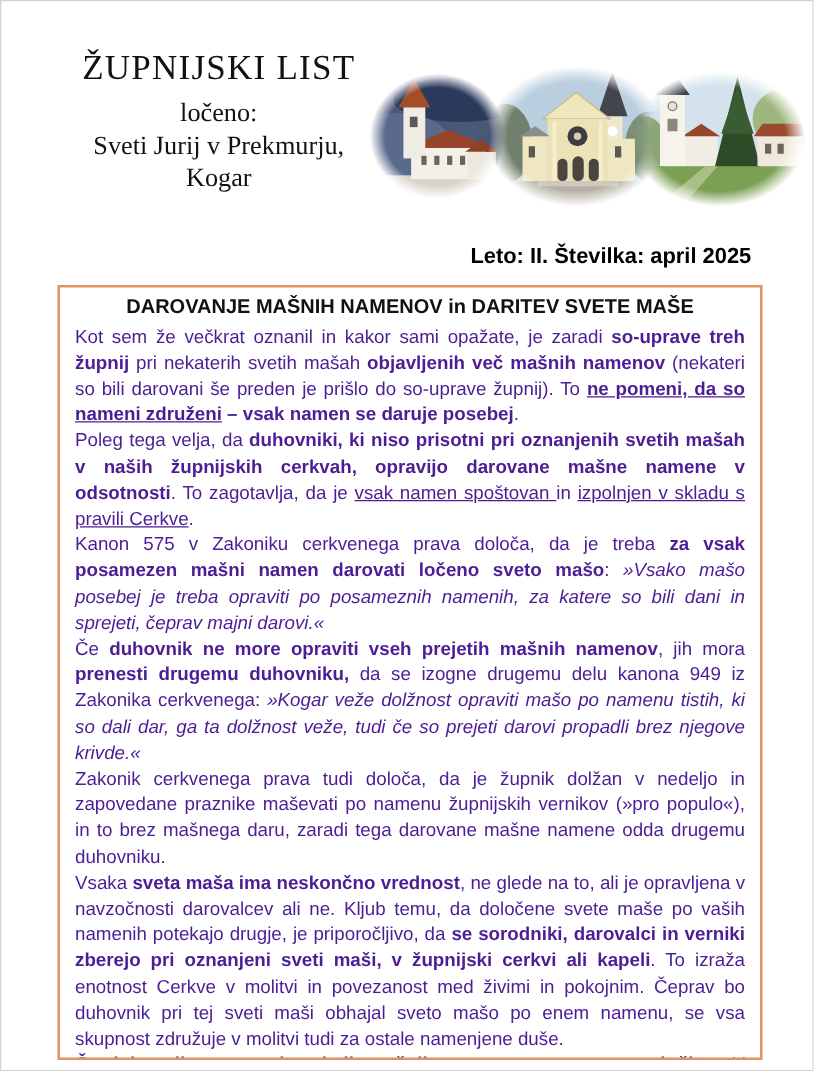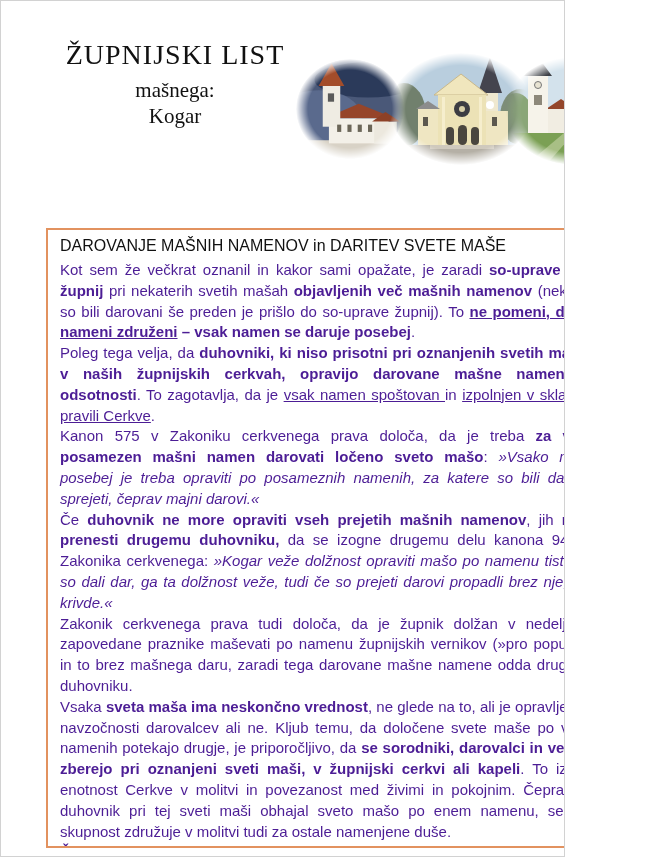--- a/index.html
+++ b/index.html
@@ -1,17 +1,17 @@
 <!DOCTYPE html>
 <html><head>
 <meta charset="utf-8">
 <style>
   html,body{margin:0;padding:0;background:#fff;}
   .page{
-    position:relative;width:565px;height:857px;background:#ffffff;
+    position:relative;width:651px;height:857px;background:#ffffff;
     border:1px solid #d2d2d2;box-sizing:border-box;overflow:hidden;
     font-family:"Liberation Sans","DejaVu Sans",sans-serif;color:#1b1b1b;
   }
   
   .masthead-text{
     position:absolute;left:28px;top:38px;width:292px;text-align:center;
     font-family:"Liberation Serif","DejaVu Serif",serif;color:#111;
   }
   .nl-title{font-size:28px;letter-spacing:1px;margin-bottom:6px;white-space:nowrap;}
   .nl-sub{font-size:21px;line-height:26px;}
@@ -28,37 +28,38 @@
   .issue-line{
     position:absolute;top:193px;right:49px;font-size:17.5px;font-weight:700;color:#000;
   }
   
   .content-box{
     position:absolute;left:45px;top:227px;width:564px;height:620px;
     border:2px solid #e2925f;box-sizing:border-box;background:#fff;
     padding:5px 12px 6px 12px;overflow:hidden;
   }
   .article-heading{
-    text-align:left;font-weight:400;font-size:16px;margin:2px 0 5px 0;color:#111;
+    text-align:center;font-weight:700;font-size:16px;margin:2px 0 5px 0;color:#111;
   }
   .article-body p{
     margin:0;text-align:justify;font-size:15px;line-height:20.8px;color:#4c1d95;
   }
   .article-body .b{font-weight:700;}
   .article-body .i{font-style:italic;}
   .article-body .u{text-decoration:underline;}
 </style>
 </head>
 <body>
 
 <div class="page">
 
   <div class="masthead-text">
     <div class="nl-title">ŽUPNIJSKI LIST</div>
-    <div class="nl-sub">mašnega:</div>
+    <div class="nl-sub">ločeno:</div>
+    <div class="nl-sub">Sveti Jurij v Prekmurju,</div>
     <div class="nl-sub">Kogar</div>
   </div>
 
   <div class="photos">
     <div class="photo photo1">
       <svg viewBox="0 0 105 96" preserveAspectRatio="none">
         <rect width="105" height="96" fill="#4a5878"></rect>
         <ellipse cx="70" cy="20" rx="52" ry="17" fill="#2b3a5a"></ellipse>
         <ellipse cx="22" cy="56" rx="42" ry="26" fill="#66769b" opacity="0.6"></ellipse>
         <rect x="0" y="78" width="105" height="18" fill="#d8d2c6"></rect>
@@ -117,20 +118,21 @@
         <rect x="100" y="52" width="36" height="24" fill="#efe9dc"></rect>
         <polygon points="97,52 138,52 138,42 104,42" fill="#9c4a2e"></polygon>
         <rect x="106" y="58" width="5" height="8" fill="#6b6658"></rect>
         <rect x="116" y="58" width="5" height="8" fill="#6b6658"></rect>
         <rect x="0" y="76" width="138" height="32" fill="#7ba054"></rect>
         <polygon points="20,108 58,76 68,76 40,108" fill="#a8bf85"></polygon>
       </svg>
     </div>
   </div>
 
+  <div class="issue-line">Leto: II. Številka: april 2025</div>
 
   <div class="content-box" style="border-color: rgb(226, 146, 95);">
     <div class="article-heading">DAROVANJE MAŠNIH NAMENOV in DARITEV SVETE MAŠE</div>
     <div class="article-body" id="article-body">
         <p><span class="">Kot sem že večkrat oznanil in kakor sami opažate, je zaradi </span><span class="b ">so-uprave treh župnij</span><span class=""> pri nekaterih svetih mašah </span><span class="b ">objavljenih več mašnih namenov</span><span class=""> (nekateri so bili darovani še preden je prišlo do so-uprave župnij). To </span><span class="b u">ne pomeni, da so nameni združeni</span><span class="b "> – vsak namen se daruje posebej</span><span class="">.</span></p>
         <p><span class="">Poleg tega velja, da </span><span class="b ">duhovniki, ki niso prisotni pri oznanjenih svetih mašah v naših župnijskih cerkvah, opravijo darovane mašne namene v odsotnosti</span><span class="">. To zagotavlja, da je </span><span class="u">vsak namen spoštovan </span><span class="">in </span><span class="u">izpolnjen v skladu s pravili Cerkve</span><span class="">.</span></p>
         <p><span class="">Kanon 575 v Zakoniku cerkvenega prava določa, da je treba </span><span class="b ">za vsak posamezen mašni namen darovati ločeno sveto mašo</span><span class="">: </span><span class="i ">»Vsako mašo posebej je treba opraviti po posameznih namenih, za katere so bili dani in sprejeti, čeprav majni darovi.«</span></p>
         <p><span class="">Če </span><span class="b ">duhovnik ne more opraviti vseh prejetih mašnih namenov</span><span class="">, jih mora </span><span class="b ">prenesti drugemu duhovniku,</span><span class=""> da se izogne drugemu delu kanona 949 iz Zakonika cerkvenega: </span><span class="i ">»Kogar veže dolžnost opraviti mašo po namenu tistih, ki so dali dar, ga ta dolžnost veže, tudi če so prejeti darovi propadli brez njegove krivde.«</span></p>
         <p><span class="">Zakonik cerkvenega prava tudi določa, da je župnik dolžan v nedeljo in zapovedane praznike maševati po namenu župnijskih vernikov (»pro populo«), in to brez mašnega daru, zaradi tega darovane mašne namene odda drugemu duhovniku.</span></p>
         <p><span class="">Vsaka </span><span class="b ">sveta maša ima neskončno vrednost</span><span class="">, ne glede na to, ali je opravljena v navzočnosti darovalcev ali ne. Kljub temu, da določene svete maše po vaših namenih potekajo drugje, je priporočljivo, da </span><span class="b ">se sorodniki, darovalci in verniki zberejo pri oznanjeni sveti maši, v župnijski cerkvi ali kapeli</span><span class="">. To izraža enotnost Cerkve v molitvi in povezanost med živimi in pokojnim. Čeprav bo duhovnik pri tej sveti maši obhajal sveto mašo po enem namenu, se vsa skupnost združuje v molitvi tudi za ostale namenjene duše.</span></p>

